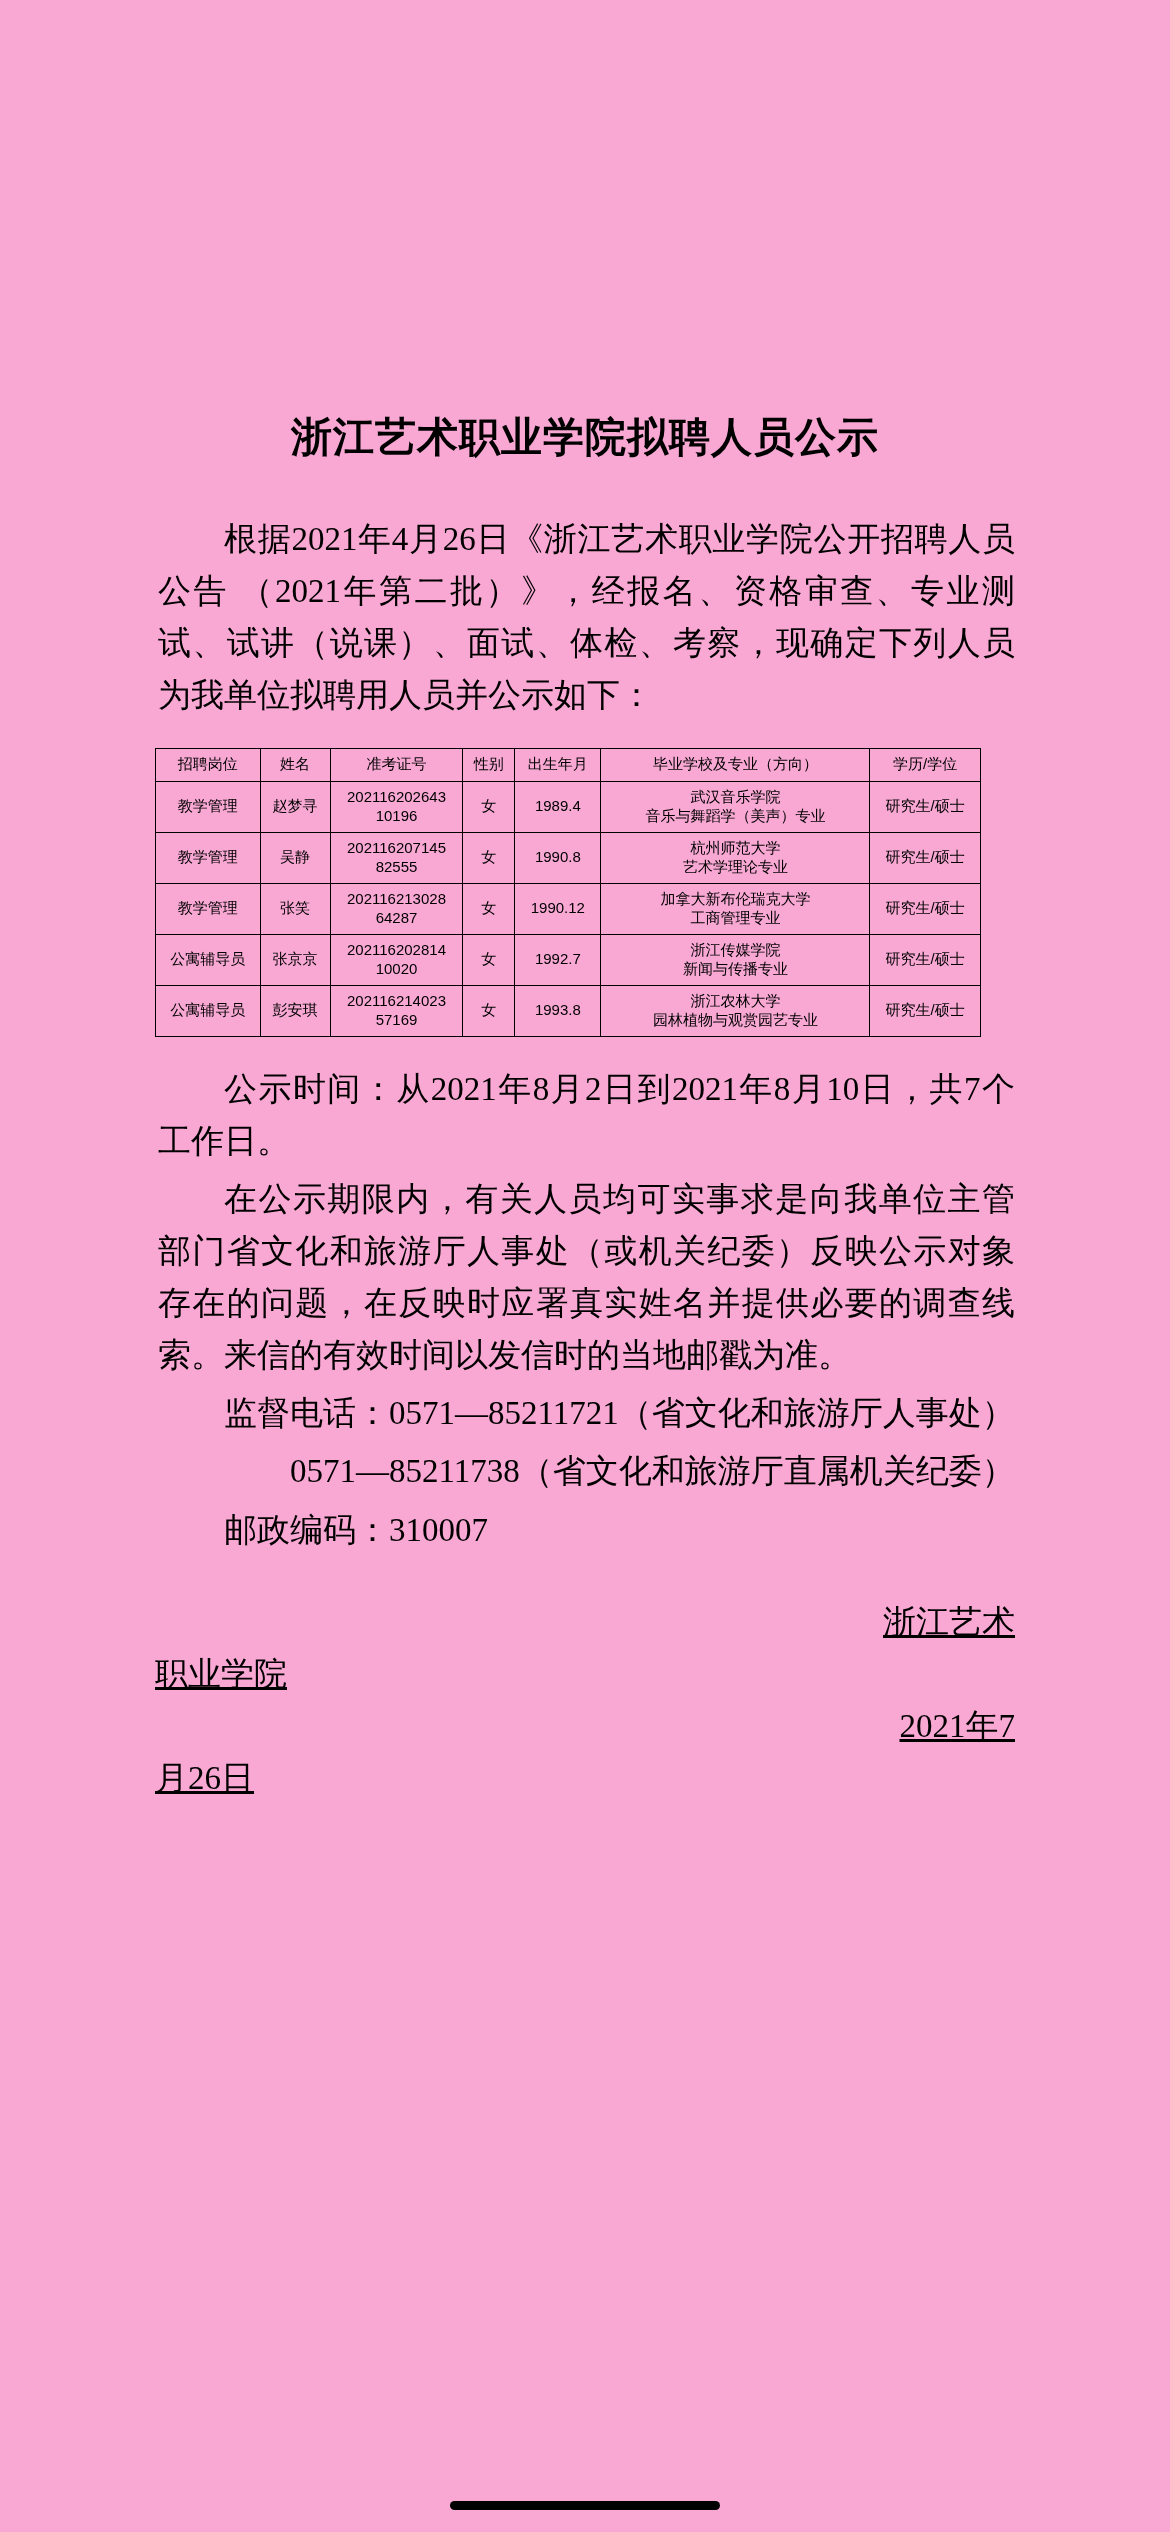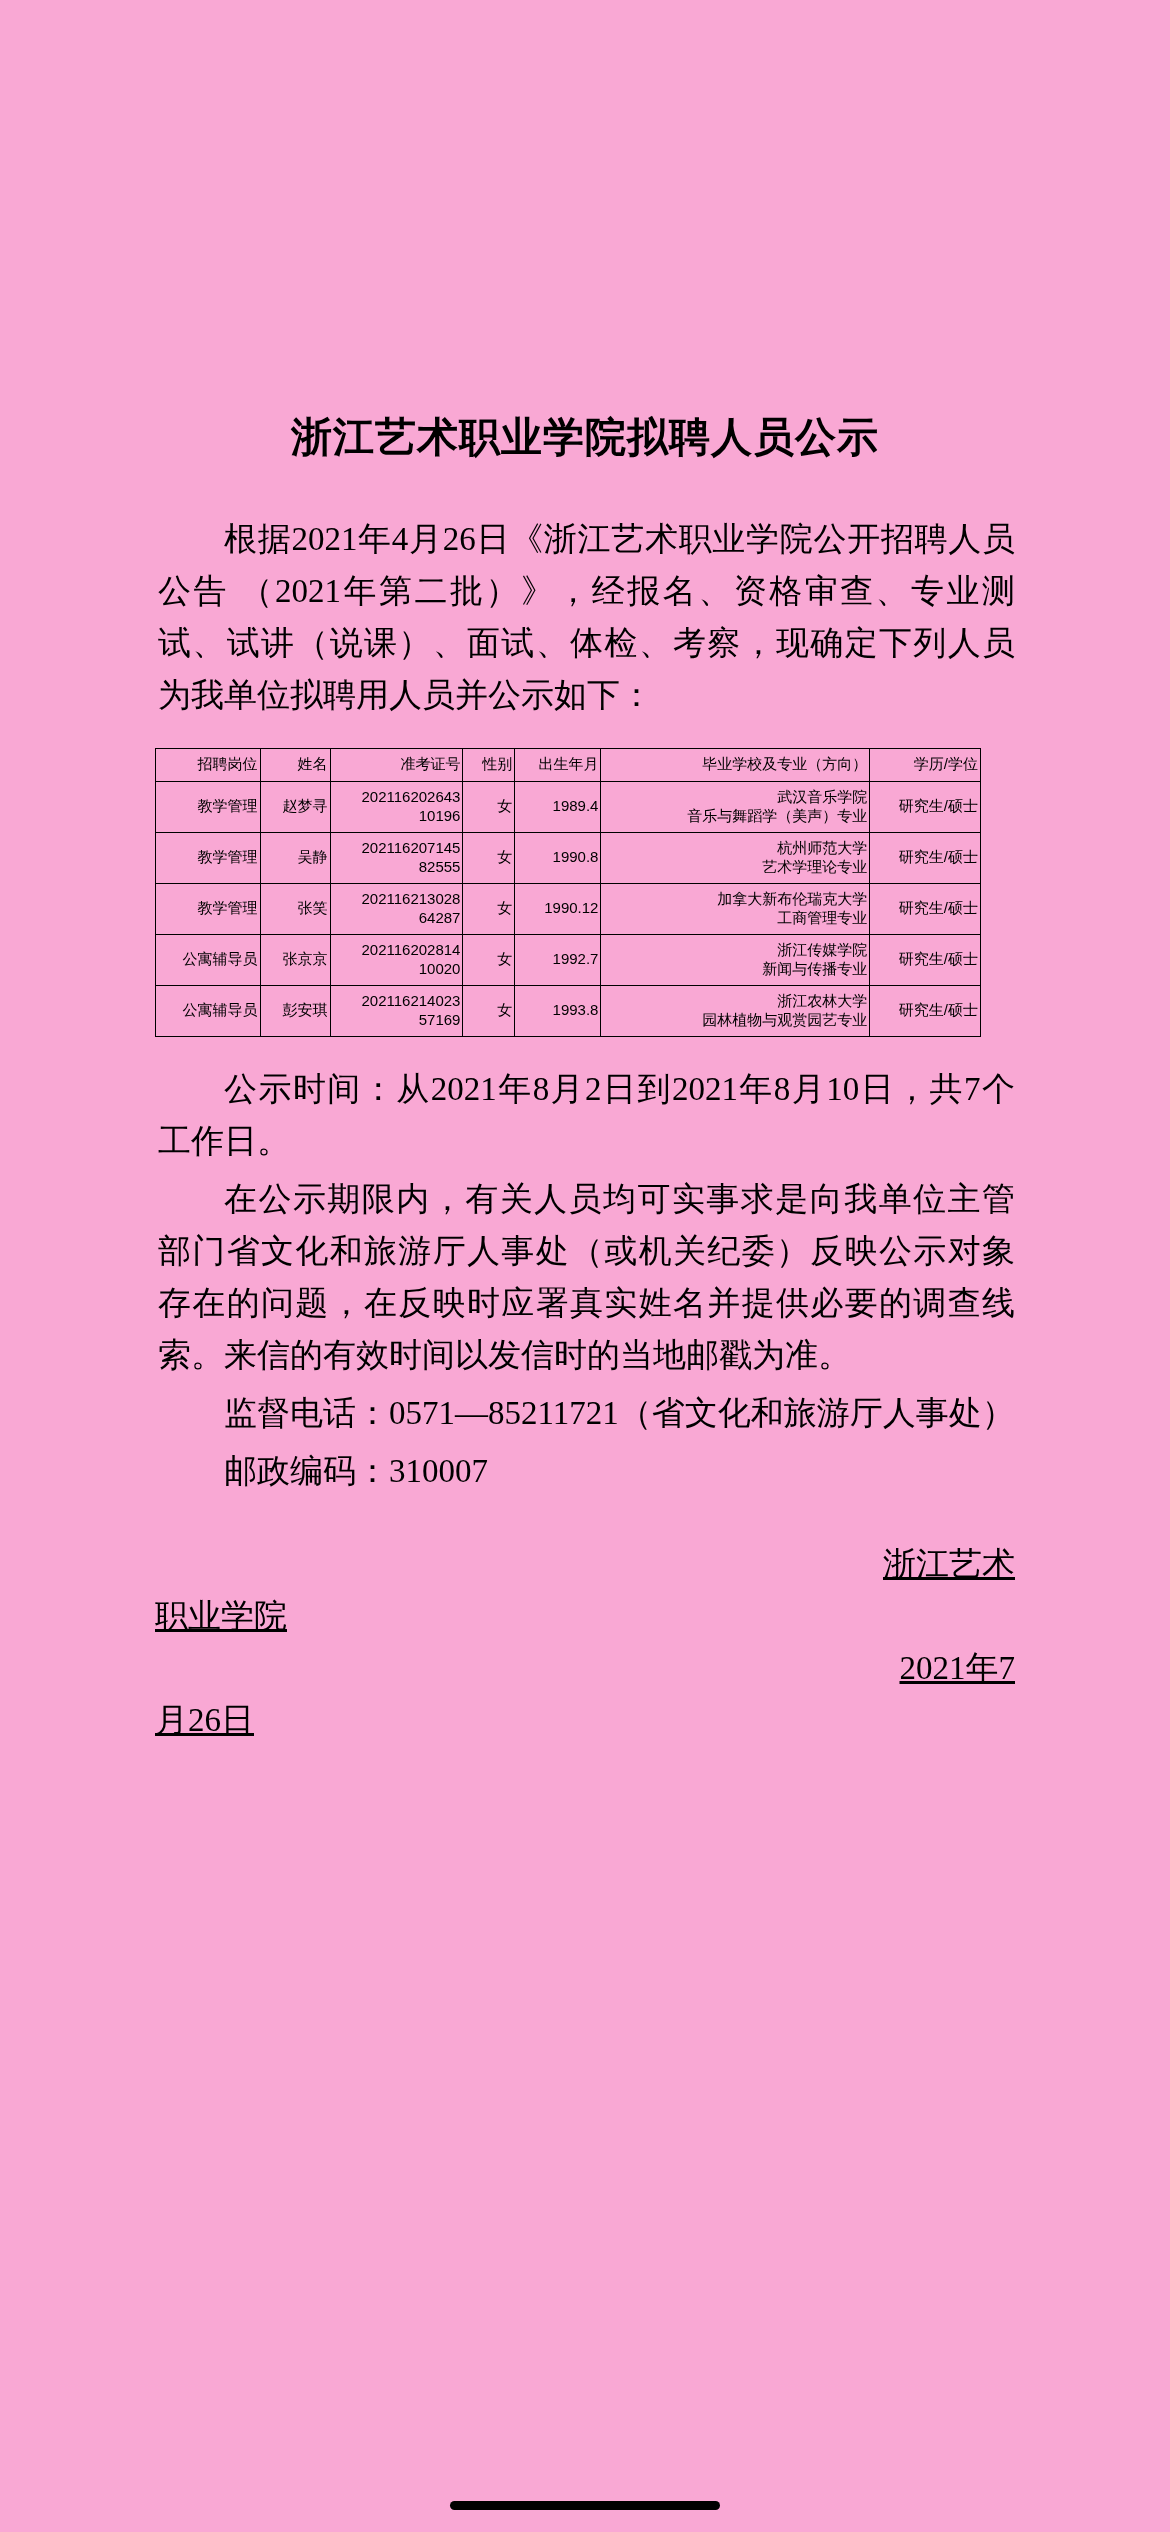--- a/index.html
+++ b/index.html
@@ -54,21 +54,21 @@
   }
   table.staff-table {
     border-collapse: collapse;
     font-family: "Liberation Sans", sans-serif;
     width: 826px;
     table-layout: fixed;
   }
   table.staff-table th,
   table.staff-table td {
     border: 1px solid #000000;
-    text-align: right;
+    text-align: center;
     vertical-align: middle;
     font-size: 15px;
     line-height: 1.25;
     padding: 3px 2px;
   }
   table.staff-table th {
     font-weight: normal;
     font-size: 15px;
     height: 26px;
   }
@@ -206,20 +206,21 @@
               </td>
             <td>研究生/硕士</td>
           </tr>
         </tbody>
       </table>
     </div>
 
     <p class="body-text">公示时间：从2021年8月2日到2021年8月10日，共7个工作日。</p>
     <p class="body-text">在公示期限内，有关人员均可实事求是向我单位主管部门省文化和旅游厅人事处（或机关纪委）反映公示对象存在的问题，在反映时应署真实姓名并提供必要的调查线索。来信的有效时间以发信时的当地邮戳为准。</p>
     <p class="body-text">监督电话：0571—85211721（省文化和旅游厅人事处）</p>
+    <p class="body-text indent2">0571—85211738（省文化和旅游厅直属机关纪委）</p>
     <p class="body-text">邮政编码：310007</p>
 
     <div class="sign-block">
       <div class="sign-right">浙江艺术</div>
       <div class="sign-left">职业学院</div>
       <div class="sign-right">2021年7</div>
       <div class="sign-left">月26日</div>
     </div>
 
   </div>

